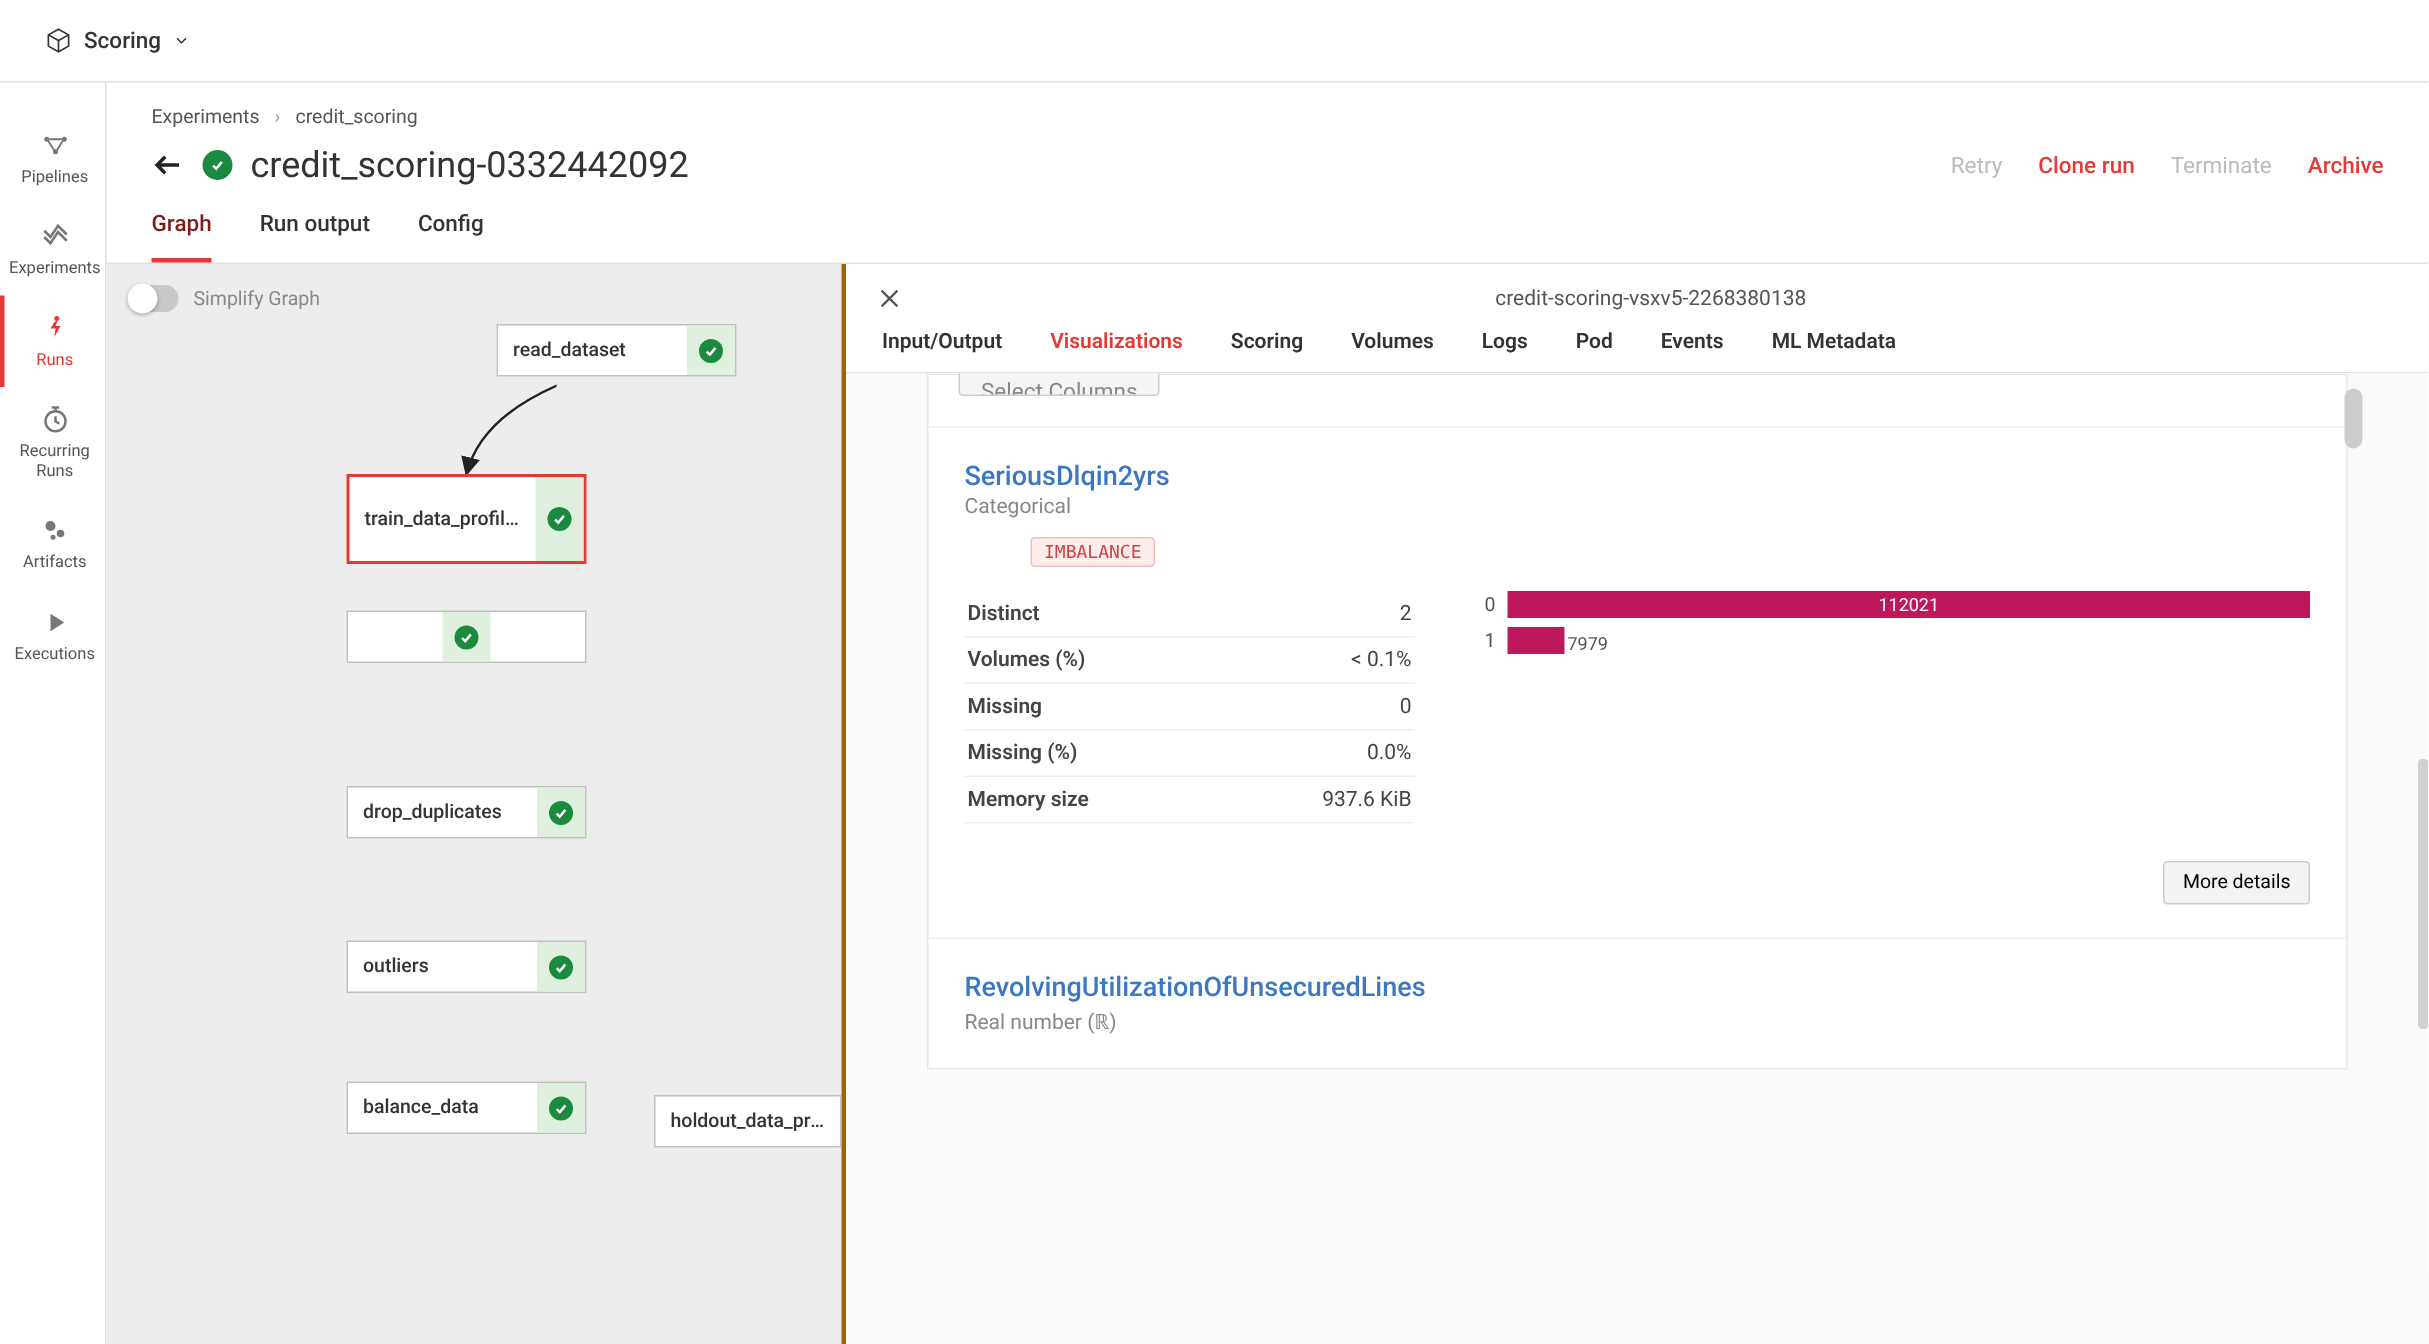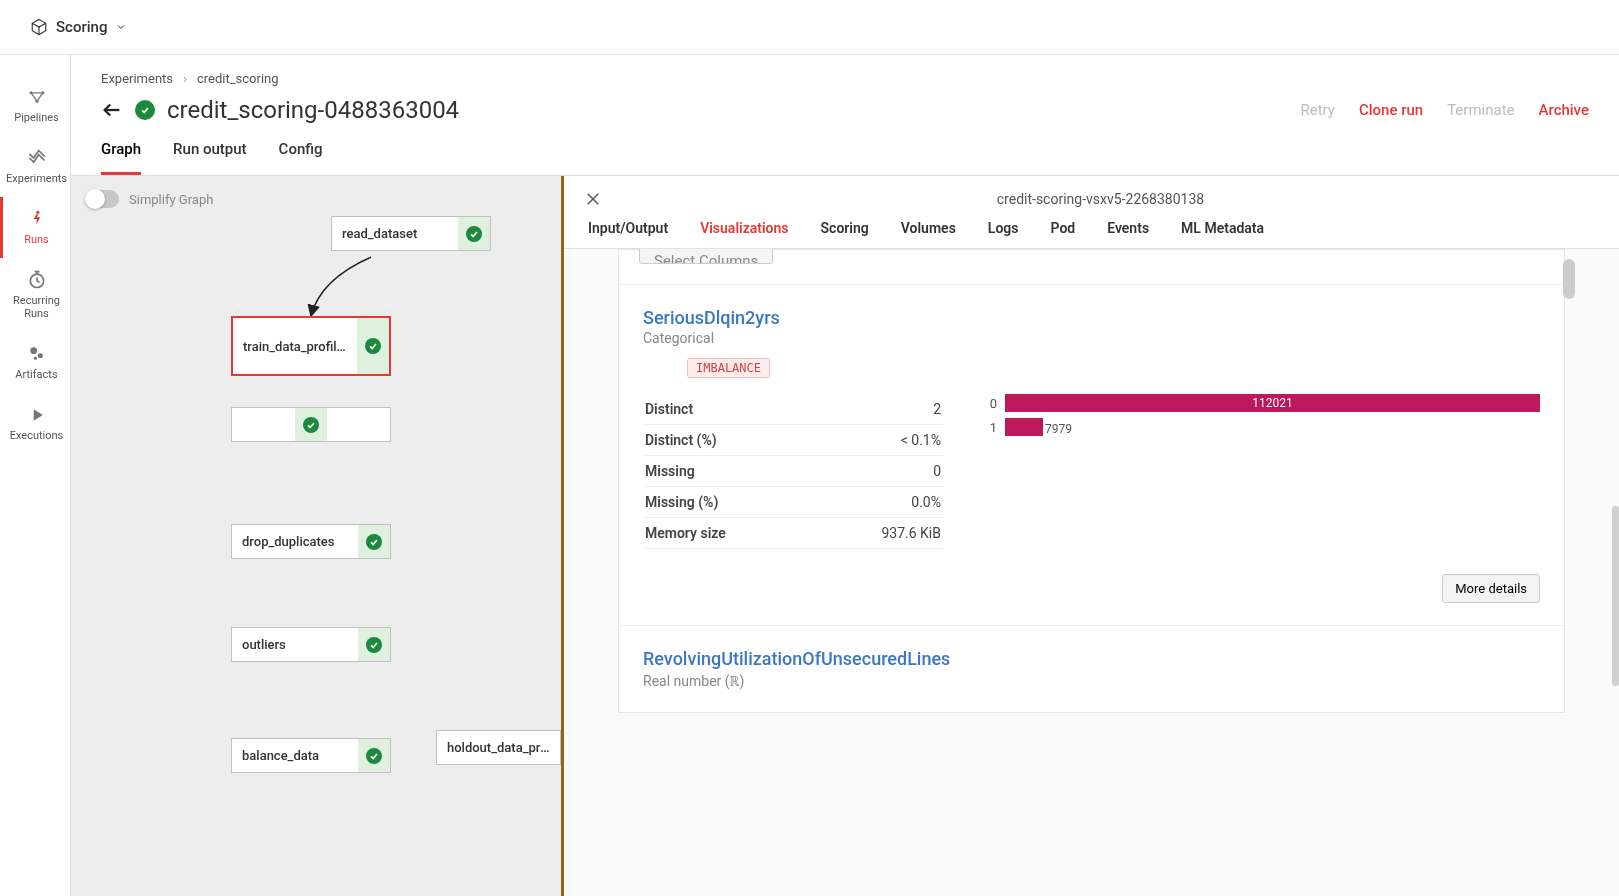--- a/index.html
+++ b/index.html
@@ -17,21 +17,21 @@
 .breadcrumb .sep { color: #999; }
 .title-row { display: flex; align-items: center; justify-content: space-between; margin-top: 10px; }
 .title-left { display: flex; align-items: center; gap: 12px; }
 .page-title { font-size: 24px; font-weight: 400; }
 .actions { display: flex; gap: 24px; font-size: 15px; }
 .actions .act { cursor: pointer; }
 .actions .act.muted { color: #bbb; }
 .actions .act.red { color: #e53935; font-weight: 500; }
 .tabs { display: flex; gap: 32px; padding: 16px 30px 0 30px; border-bottom: 1px solid #e0e0e0; }
 .tabs .tab { font-size: 15px; font-weight: 500; padding-bottom: 14px; cursor: pointer; border-bottom: 3px solid transparent; color: #333; }
-.tabs .tab.active { color: #000000; border-bottom-color: #e53935; }
+.tabs .tab.active { color: #7f1d1d; border-bottom-color: #e53935; }
 .content { flex: 1; display: flex; overflow: hidden; background: #ededed; }
 .graph-pane { width: 490px; position: relative; background: #ededed; overflow: hidden; }
 .simplify { position: absolute; top: 14px; left: 14px; display: flex; align-items: center; gap: 10px; font-size: 13px; color: #888; z-index: 5; }
 .toggle { width: 34px; height: 18px; border-radius: 9px; background: #c8c8c8; position: relative; }
 .toggle::after { content: ""; position: absolute; left: 0; top: -1px; width: 20px; height: 20px; border-radius: 50%; background: #fff; box-shadow: 0 1px 3px rgba(0,0,0,0.3); }
 .graph-svg { position: absolute; inset: 0; }
 .node { position: absolute; width: 160px; height: 35px; background: #fff; border: 1px solid #c0c0c0; display: flex; align-items: center; font-size: 13px; cursor: pointer; }
 .node.wide { height: 60px; }
 .node.selected { border: 2px solid #e53935; }
 .node .nlabel { flex: 1; padding: 0 10px; white-space: nowrap; overflow: hidden; text-overflow: ellipsis; font-weight: 500; }
@@ -144,21 +144,21 @@
         <div class="title-left">
           <svg width="22" height="22" viewBox="0 0 24 24" fill="none" stroke="#222" stroke-width="2.5">
               <line x1="20" y1="12" x2="4" y2="12"></line>
               <polyline points="10 6 4 12 10 18"></polyline>
             </svg>
           <span class="ok-badge" style="width:20px;height:20px;">
             <svg viewBox="0 0 24 24" fill="none" stroke="#fff" stroke-width="4">
                 <polyline points="5 13 10 18 19 7"></polyline>
               </svg>
           </span>
-          <h1 class="page-title">credit_scoring-0488363004</h1>
+          <h1 class="page-title">credit_scoring-0332442092</h1>
         </div>
         <div class="actions">
           <span class="act muted">Retry</span>
           <span class="act red">Clone run</span>
           <span class="act muted">Terminate</span>
           <span class="act red">Archive</span>
         </div>
       </div>
     </div>
 
@@ -237,21 +237,21 @@
         <div class="node" style="left:160px;top:451px;">
           <div class="nlabel">outliers</div>
           <div class="nstatus">
               <span class="ok-badge">
                 <svg viewBox="0 0 24 24" fill="none" stroke="#fff" stroke-width="4">
                   <polyline points="5 13 10 18 19 7"></polyline>
                 </svg>
               </span>
             </div>
         </div>
-        <div class="node" style="left:160px;top:562px;">
+        <div class="node" style="left:160px;top:545px;">
           <div class="nlabel">balance_data</div>
           <div class="nstatus">
               <span class="ok-badge">
                 <svg viewBox="0 0 24 24" fill="none" stroke="#fff" stroke-width="4">
                   <polyline points="5 13 10 18 19 7"></polyline>
                 </svg>
               </span>
             </div>
         </div>
         <div class="node" style="left:365px;top:554px;width:125px;">
@@ -289,21 +289,21 @@
               <div class="varname">SeriousDlqin2yrs</div>
               <div class="vartype">Categorical</div>
               <span class="tag">IMBALANCE</span>
               <div class="varbody">
                 <div class="stats">
                   <div class="row">
                       <span class="k">Distinct</span>
                       <span class="v">2</span>
                     </div>
                   <div class="row">
-                      <span class="k">Distinct (%)</span>
+                      <span class="k">Volumes (%)</span>
                       <span class="v">&lt; 0.1%</span>
                     </div>
                   <div class="row">
                       <span class="k">Missing</span>
                       <span class="v">0</span>
                     </div>
                   <div class="row">
                       <span class="k">Missing (%)</span>
                       <span class="v">0.0%</span>
                     </div>

